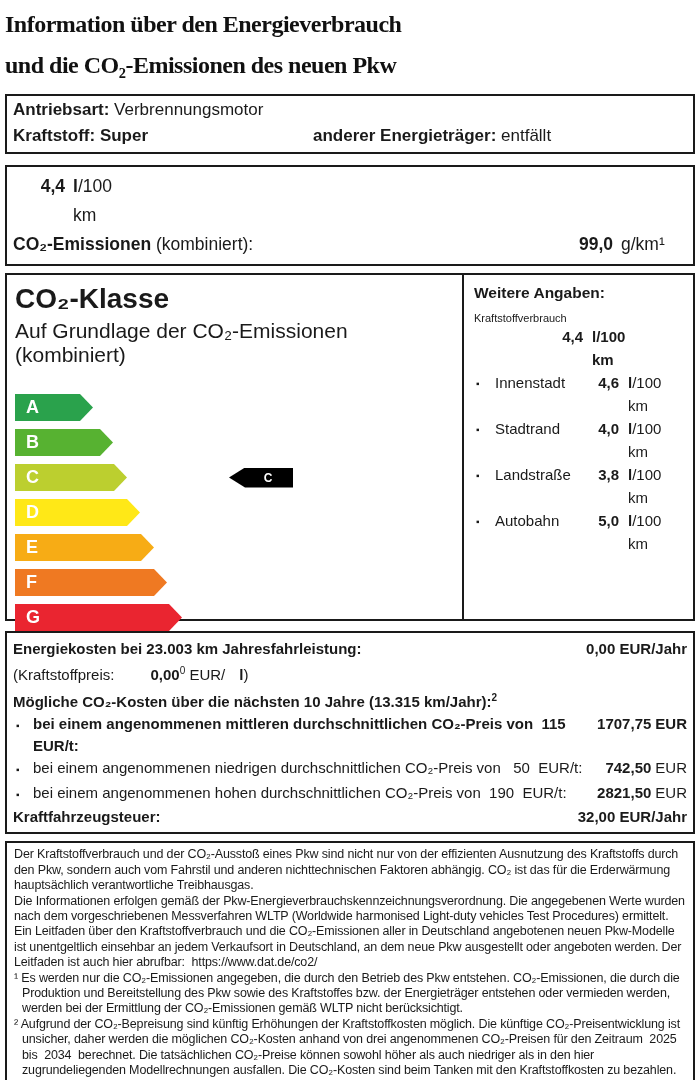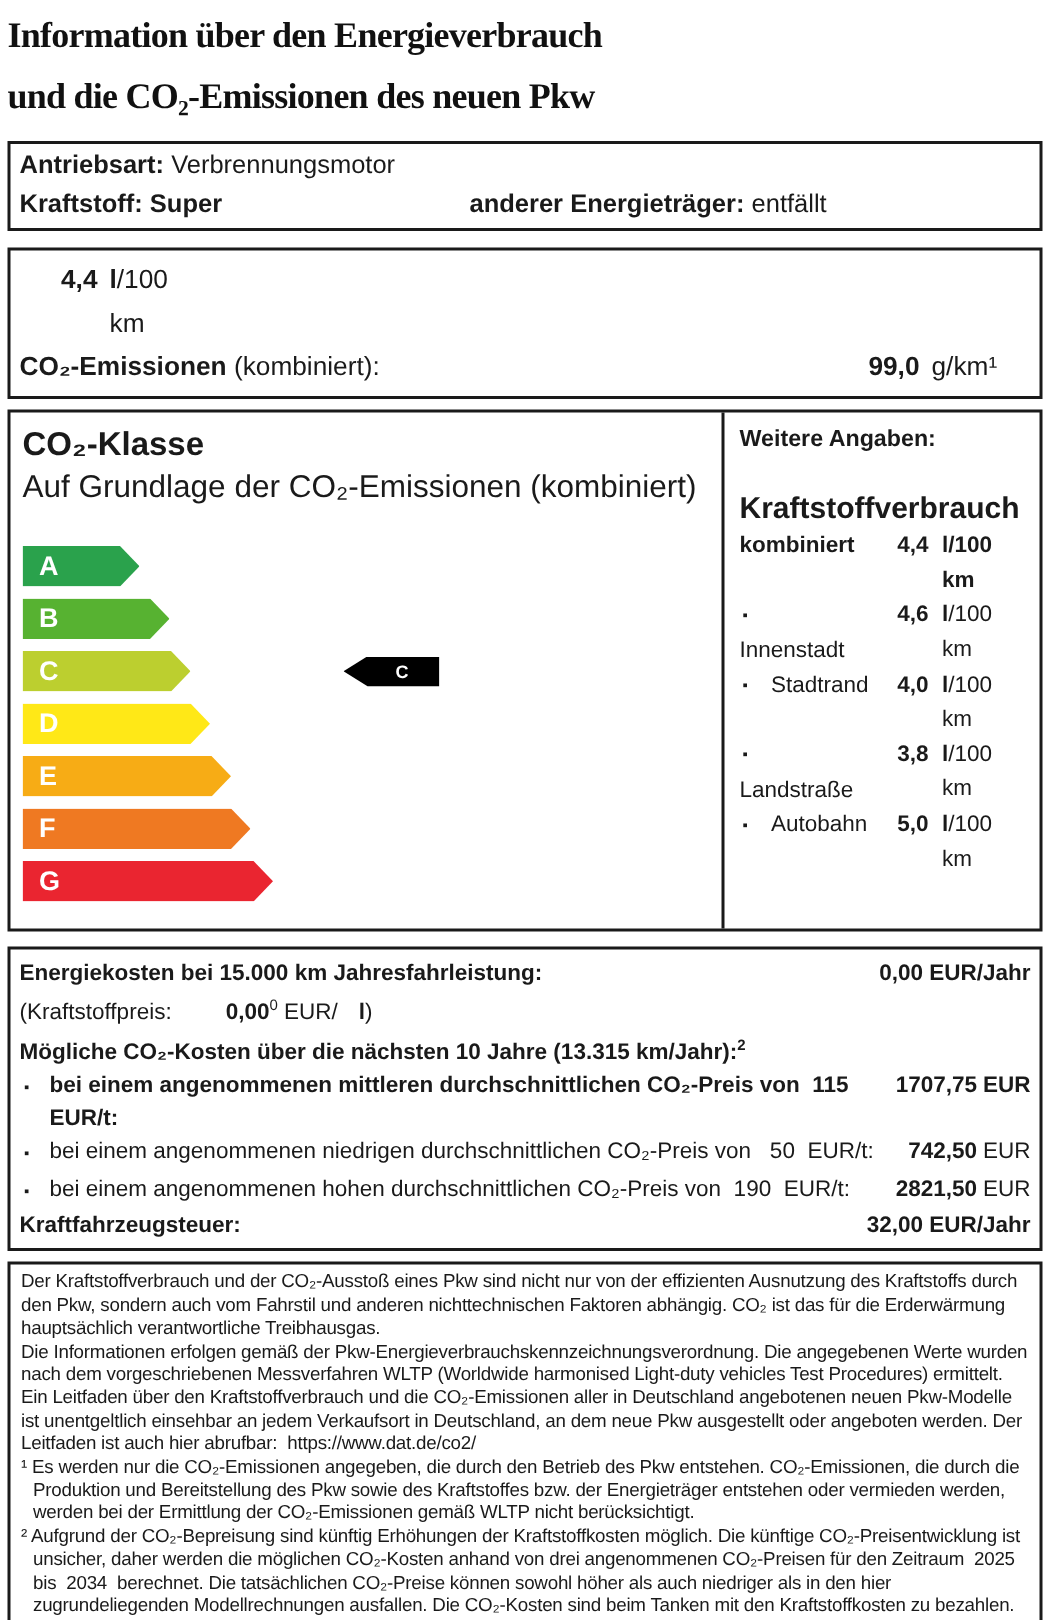--- a/index.html
+++ b/index.html
@@ -22,33 +22,33 @@
   
   .consumption { margin-top:11px; padding:5px 6px; font-size:17.5px; line-height:29px; }
   .crow { display:flex; align-items:baseline; }
   .crow .lbl { flex:1; }
   .crow .num { width:52px; text-align:right; font-weight:bold; }
   .crow .unit { width:66px; margin-left:8px; }
 
   
   .co2box { margin-top:7px; height:348px; display:flex; }
   .co2left { flex:1; padding:8px 0 0 8px; position:relative; }
-  .co2head { font-size:22px; font-weight:bold; }
+  .co2head { font-size:28px; font-weight:bold; }
   .co2sub  { font-size:21px; margin-top:4px; }
   .arrows { margin-top:27px; position:relative; width:445px; }
   .arrow { height:27px; margin-bottom:8px; color:#fff; font-weight:bold; font-size:18px;
     line-height:27px; padding-left:11px;
     clip-path:polygon(0 0, calc(100% - 13px) 0, 100% 50%, calc(100% - 13px) 100%, 0 100%); }
   .pointer { position:absolute; left:214px; width:64px; height:20px; background:#000;
     color:#fff; font-weight:bold; font-size:12px; line-height:20px; text-align:center;
     padding-left:14px;
     clip-path:polygon(0 50%, 16px 0, 100% 0, 100% 100%, 16px 100%); }
-  .co2right { width:212px; border-left:2px solid #1a1a1a; padding:9px 8px 0 10px; }
+  .co2right { width:231px; border-left:2px solid #1a1a1a; padding:9px 8px 0 10px; }
   .warow { font-size:15.5px; font-weight:bold; }
-  .fuel-title { margin-top:26px; font-size:20px; font-weight:bold; }
+  .fuel-title { margin-top:10px; font-size:11px; font-weight:normal; }
   .ftable { margin-top:1px; font-size:15px; }
   .frow { display:grid; grid-template-columns:1fr 36px 66px; line-height:23px; }
   .frow .val { text-align:right; font-weight:bold; }
   .frow .un { padding-left:9px; }
   .frow .nm .blt { display:inline-block; width:21px; padding-left:2px; font-size:10px; vertical-align:1px; }
   .frow.head { font-weight:bold; }
   .frow.head .nm { padding-left:0; }
 
   
   .costs { margin-top:10px; padding:5px 6px 4px 6px; font-size:15px; line-height:22.3px; }
@@ -115,21 +115,20 @@
         <div class="arrow" style="background: rgb(239, 121, 34); width: 152px;">F</div>
         <div class="arrow" style="background: rgb(234, 37, 48); width: 167px;">G</div>
         <div class="pointer" id="class-pointer" style="background: rgb(0, 0, 0); top: 73.5px;">C</div>
       </div>
     </div>
     <div class="co2right">
       <div class="warow">Weitere Angaben:</div>
       <div class="fuel-title">Kraftstoffverbrauch</div>
       <div class="ftable">
         <div class="frow head">
-          <span class="nm">kombiniert</span>
           <span class="val">4,4</span>
           <span class="un"><b>l</b><b>/100 km</b></span>
         </div>
         <div class="frow">
           <span class="nm"><span class="blt">▪</span><span>Innenstadt</span></span>
           <span class="val">4,6</span>
           <span class="un"><b>l</b><span>/100 km</span></span>
         </div>
         <div class="frow">
           <span class="nm"><span class="blt">▪</span><span>Stadtrand</span></span>
@@ -145,21 +144,21 @@
           <span class="nm"><span class="blt">▪</span><span>Autobahn</span></span>
           <span class="val">5,0</span>
           <span class="un"><b>l</b><span>/100 km</span></span>
         </div>
       </div>
     </div>
   </div>
 
   <div class="box costs">
     <div class="krow">
-      <b class="grow">Energiekosten bei 15.000 km Jahresfahrleistung:</b>
+      <b class="grow">Energiekosten bei 23.003 km Jahresfahrleistung:</b>
       <b>0,00 EUR/Jahr</b>
     </div>
     <div class="fuelprice">
       <span>(Kraftstoffpreis:</span><span class="gap1"></span><b>0,00</b><sup>0</sup> <span>EUR/</span><span class="gap2"></span><b>l</b><span>)</span>
     </div>
     <div><b>Mögliche CO₂-Kosten über die nächsten 10 Jahre (13.315 km/Jahr):</b><sup><b>2</b></sup></div>
     <div class="bullet boldrow">
       <span class="blt">▪</span>
       <span class="txt">bei einem angenommenen mittleren durchschnittlichen CO₂-Preis von &nbsp;115&nbsp; EUR/t:</span>
       <span class="amt">1707,75</span>

